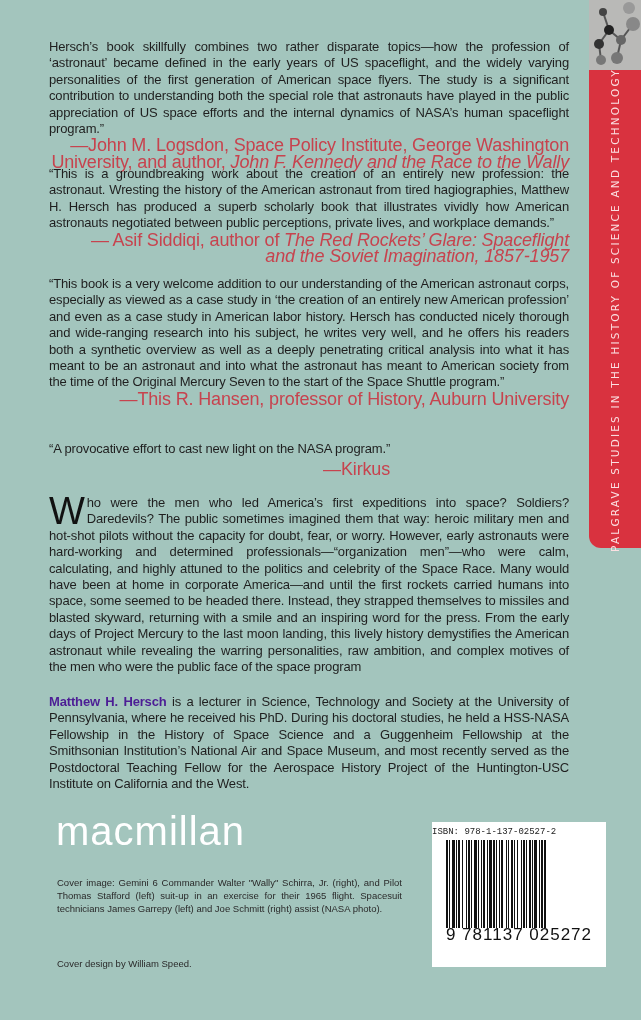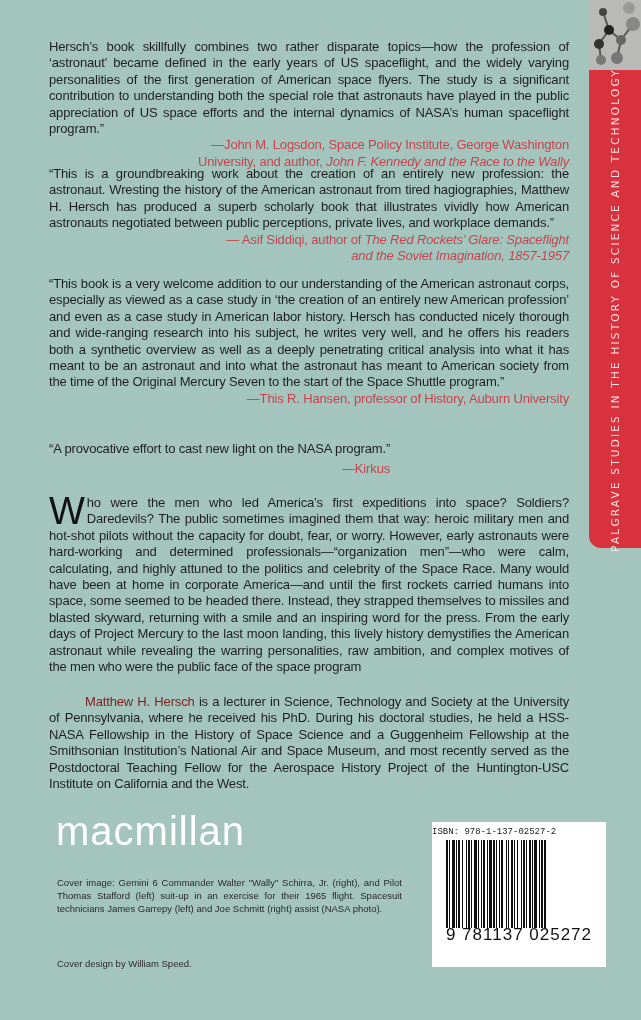--- a/index.html
+++ b/index.html
@@ -4,30 +4,30 @@
 <style>
   html, body { margin:0; padding:0; }
   body {
     width:641px; height:1020px; overflow:hidden; position:relative;
     background:#a3c5bd;
     font-family:"Liberation Sans", sans-serif;
     color:#1f1f1f;
   }
   .content { position:absolute; left:49px; width:520px; top:0; }
   .blurb { font-size:13px; line-height:16.4px; text-align:justify; margin:0; letter-spacing:-0.15px; }
-  .attr { font-size:13px; line-height:16.4px; text-align:right; color:#c7434e; margin:0; letter-spacing:-0.15px; }
+  .attr { font-size:18px; line-height:16.4px; text-align:right; color:#c7434e; margin:0; letter-spacing:-0.15px; }
   .attr i { font-style:italic; }
   #q1 { position:absolute; top:39px; }
   #q2 { position:absolute; top:166px; }
   #q3 { position:absolute; top:276px; }
   #q4 { position:absolute; top:441px; }
   #desc { position:absolute; top:495px; }
   .dropcap { float:left; font-size:38px; line-height:31px; margin:1px 2px 0 0; color:#111; font-weight:normal; }
   #bio { position:absolute; top:694px; }
-  .bio-name { color:#7f1d1d; font-weight:normal;margin-left:36px; }
+  .bio-name { color:#4c1d95; font-weight:bold; }
   .logo { position:absolute; left:56px; top:815px; color:#ffffff; line-height:1; }
   .logo .l1 { font-size:50px; letter-spacing:-1px; font-weight:300; display:block; }
   .logo .l2 { font-size:40px; letter-spacing:1px; display:block; margin-top:-4px; }
   .credit { position:absolute; left:57px; top:876px; width:345px; font-size:9.5px; line-height:13px; text-align:justify; color:#2a2a2a; margin:0; }
   .design { position:absolute; left:57px; top:957px; font-size:9.5px; color:#2a2a2a; margin:0; }
   .barcode-box { position:absolute; left:432px; top:822px; width:174px; height:145px; background:#ffffff; }
   .isbn-top { position:absolute; top:5px; left:0; width:100%; text-align:left; font-family:"Liberation Mono", monospace; font-size:9px; color:#222; }
   .bars { position:absolute; left:14px; top:18px; width:148px; height:88px; display:flex; align-items:stretch; }
   .bars span { display:block; background:#111; height:100%; }
   .isbn-num { position:absolute; top:103px; left:0; width:100%; text-align:center; font-family:"Liberation Sans", sans-serif; font-size:17px; letter-spacing:1px; color:#111; }

